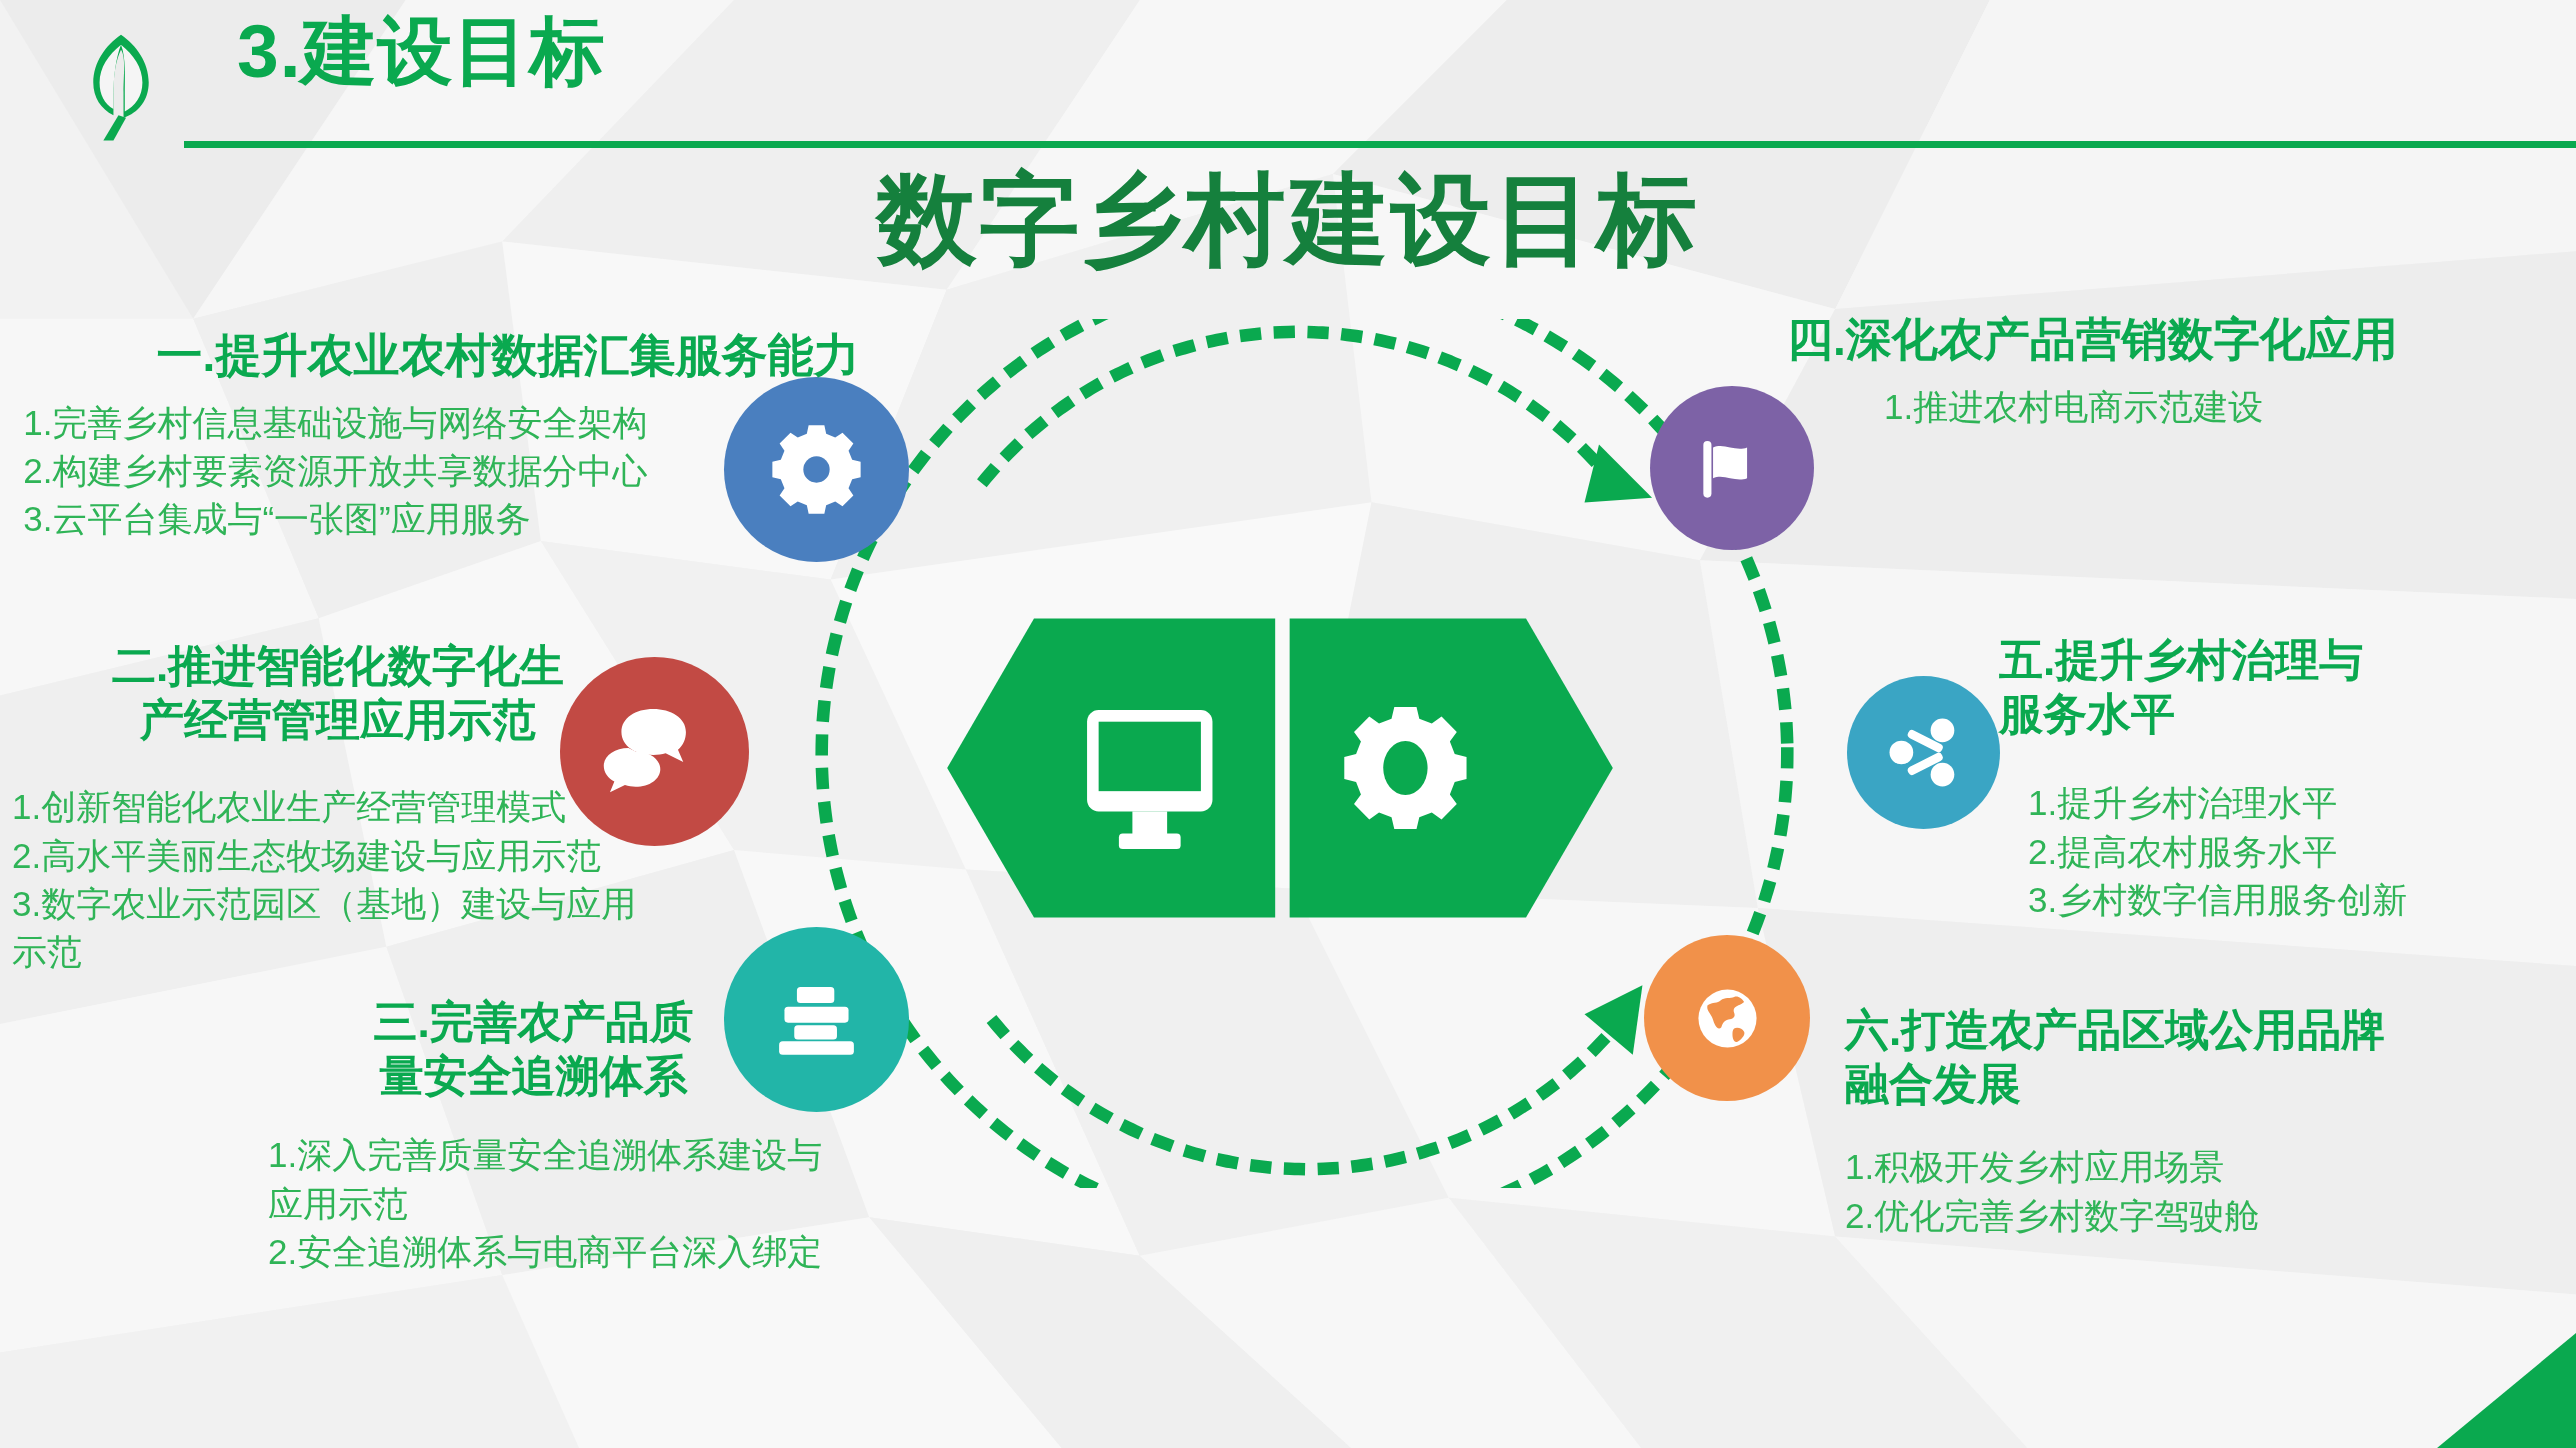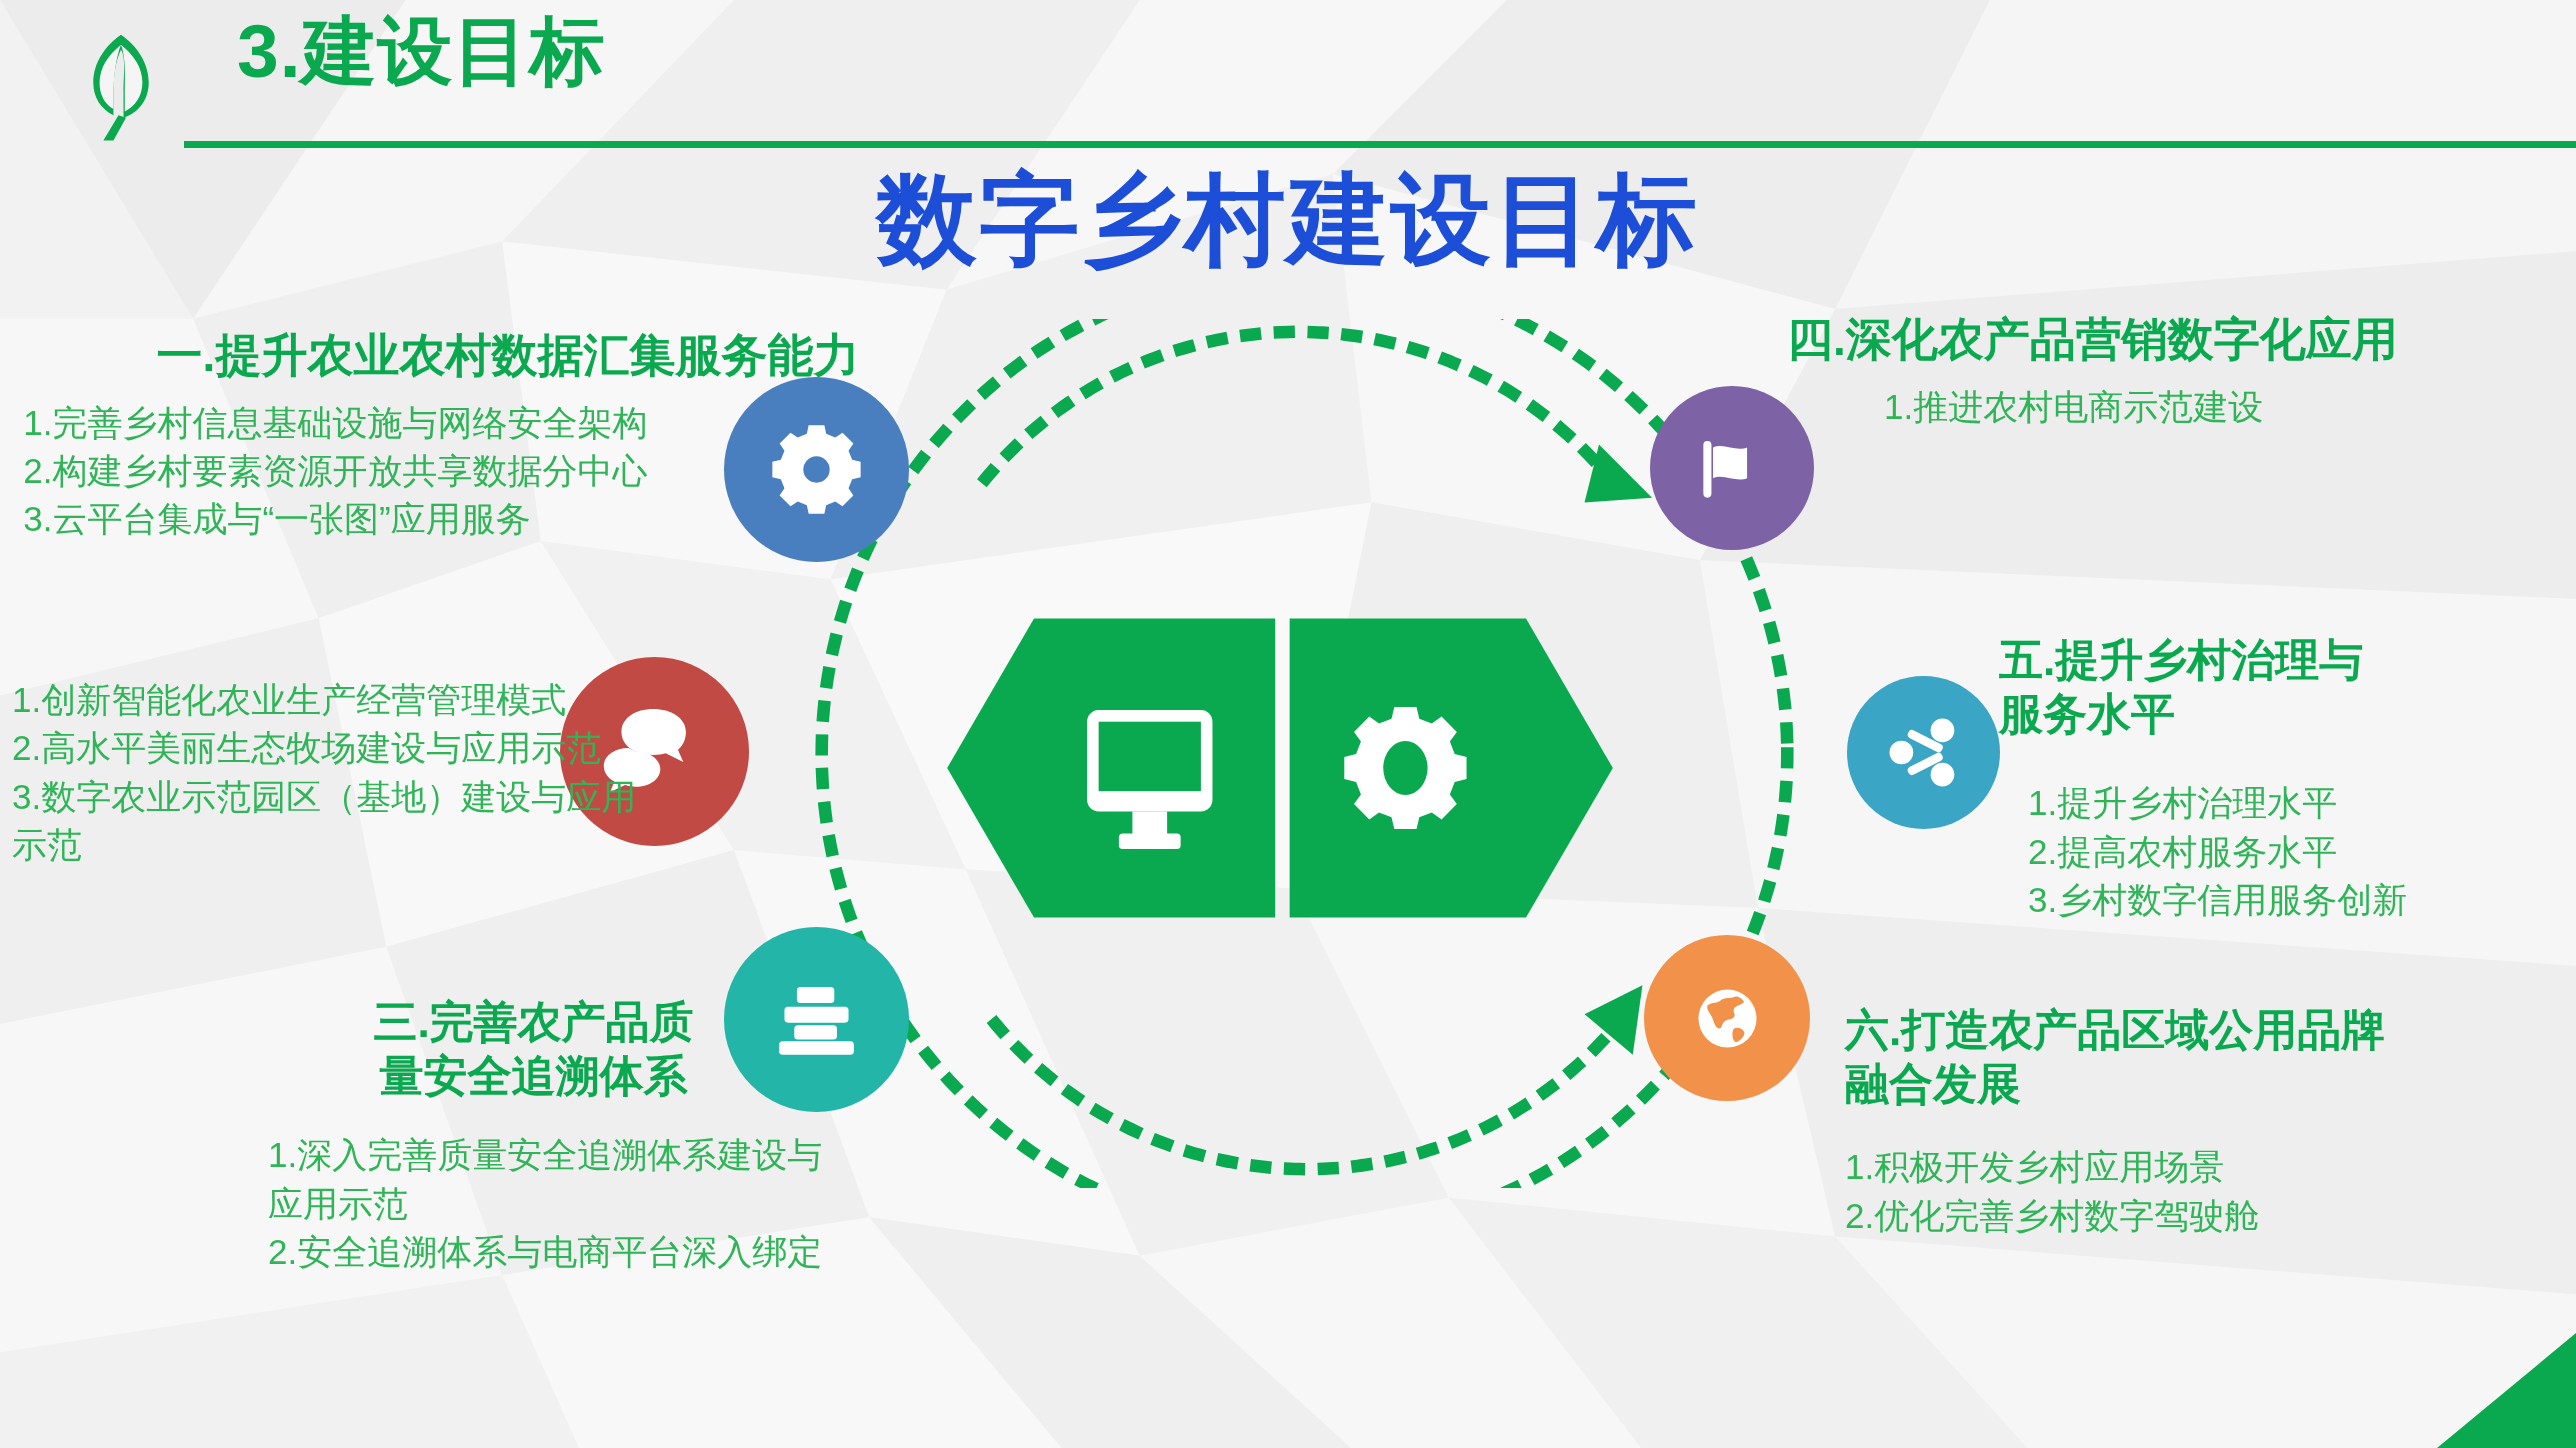--- a/index.html
+++ b/index.html
@@ -57,21 +57,21 @@
   }
   
   #main-title {
     position: absolute;
     left: 0;
     top: 162px;
     width: 2576px;
     text-align: center;
     font-size: 100px;
     font-weight: bold;
-    color: #1d4ed8;
+    color: #15803d;
     letter-spacing: 2.9px;
     line-height: 1.15;
   }
   
   #orbit {
     position: absolute;
     left: 580px;
     top: 319px;
     width: 1449px;
     height: 869px;
@@ -277,20 +277,24 @@
   <div class="sec" id="sec1">
     <div class="sec-head">一.提升农业农村数据汇集服务能力</div>
     <div class="sec-list">
       <div>1.完善乡村信息基础设施与网络安全架构</div>
       <div>2.构建乡村要素资源开放共享数据分中心</div>
       <div>3.云平台集成与“一张图”应用服务</div>
     </div>
   </div>
 
   <div class="sec" id="sec2">
+    <div class="sec-head">
+      <div>二.推进智能化数字化生</div>
+      <div>产经营管理应用示范</div>
+    </div>
     <div class="sec-list" style="margin-top:37px;">
       <div>1.创新智能化农业生产经营管理模式</div>
       <div>2.高水平美丽生态牧场建设与应用示范</div>
       <div class="wrap" style="width:657px;">3.数字农业示范园区（基地）建设与应用示范</div>
     </div>
   </div>
 
   <div class="sec" id="sec3">
     <div class="sec-head">
       <div>三.完善农产品质</div>

